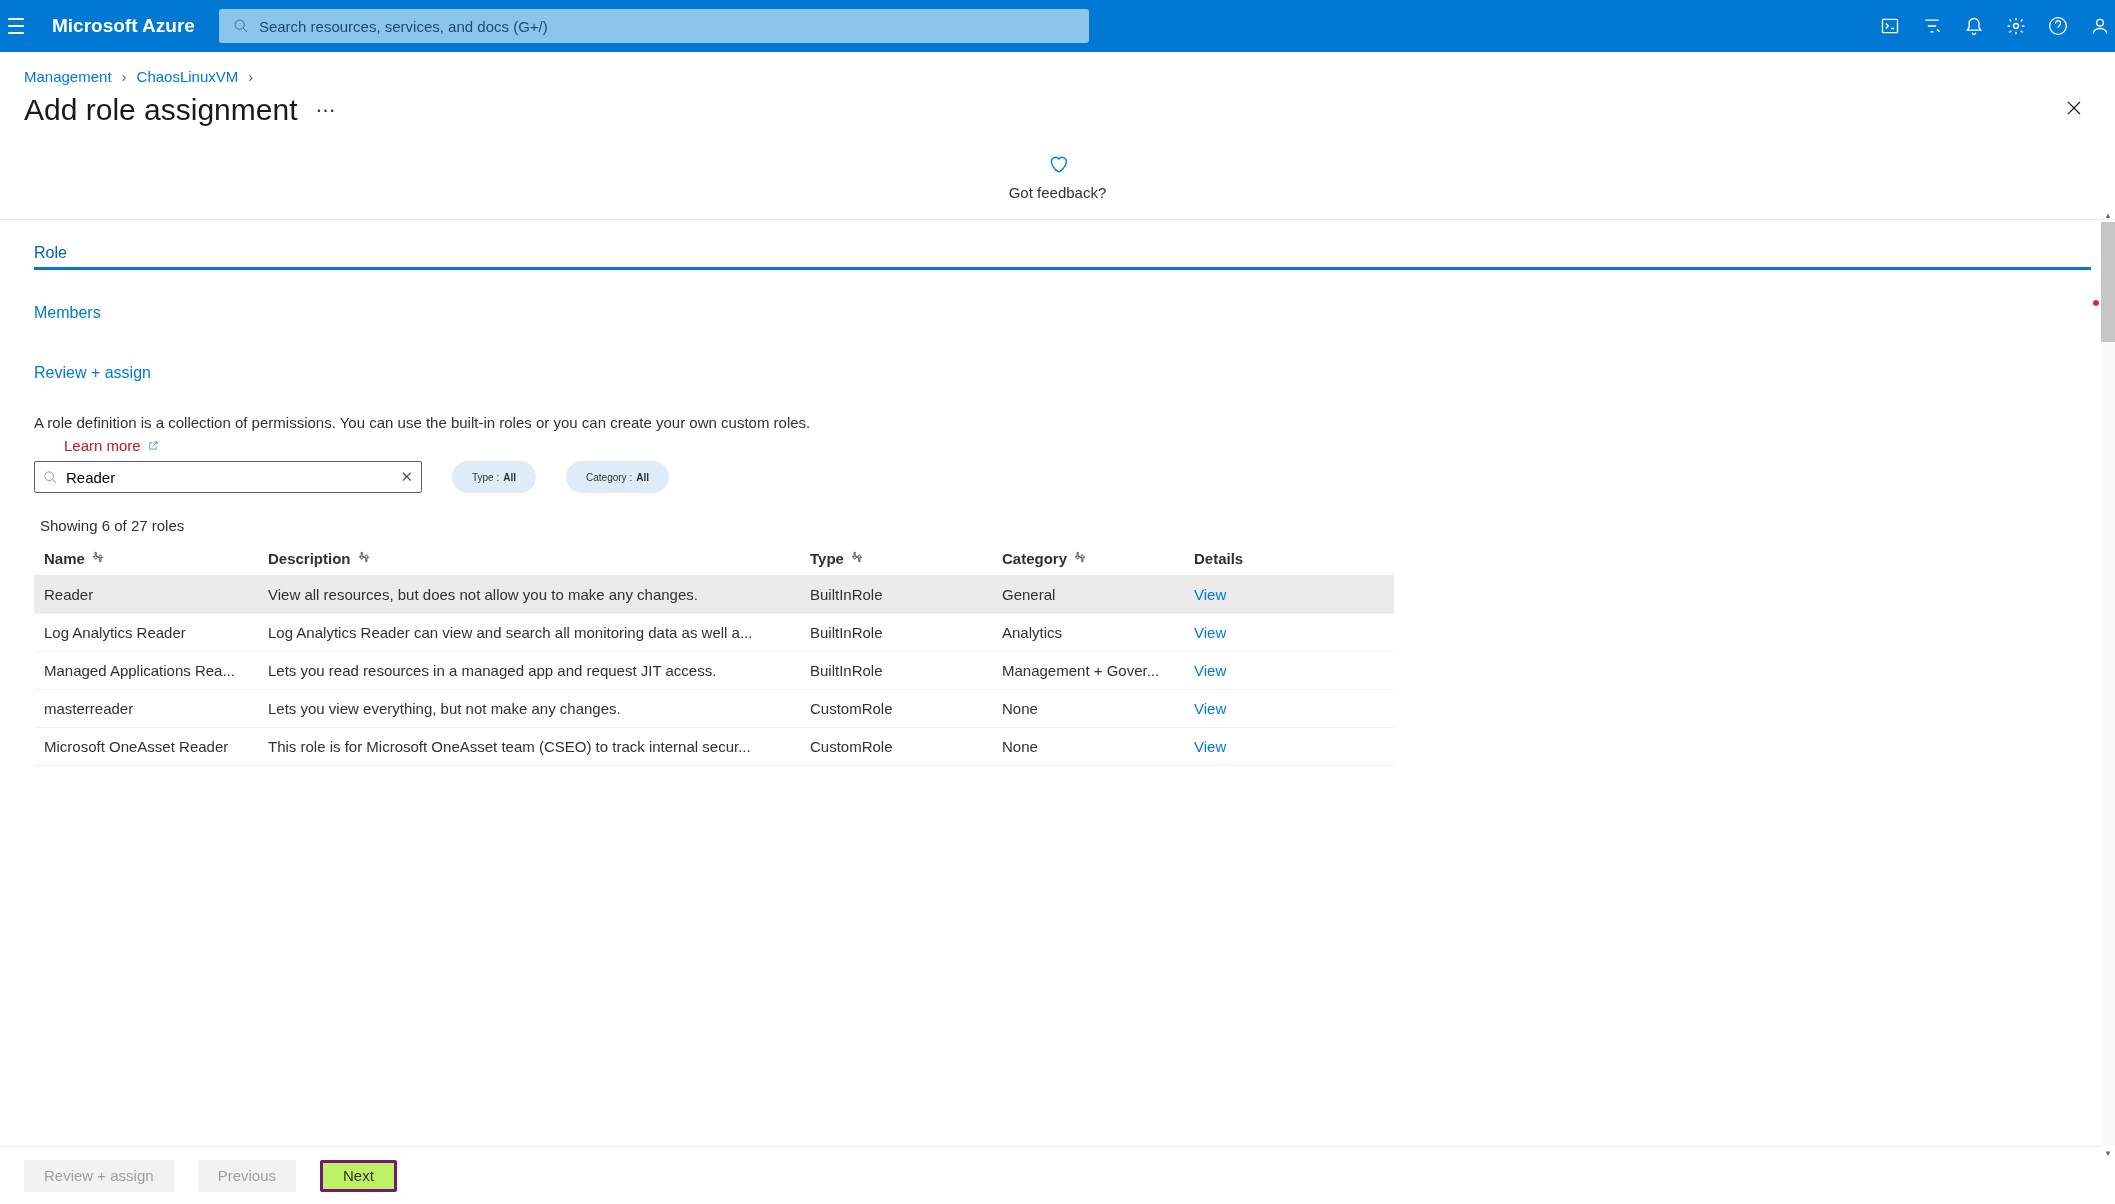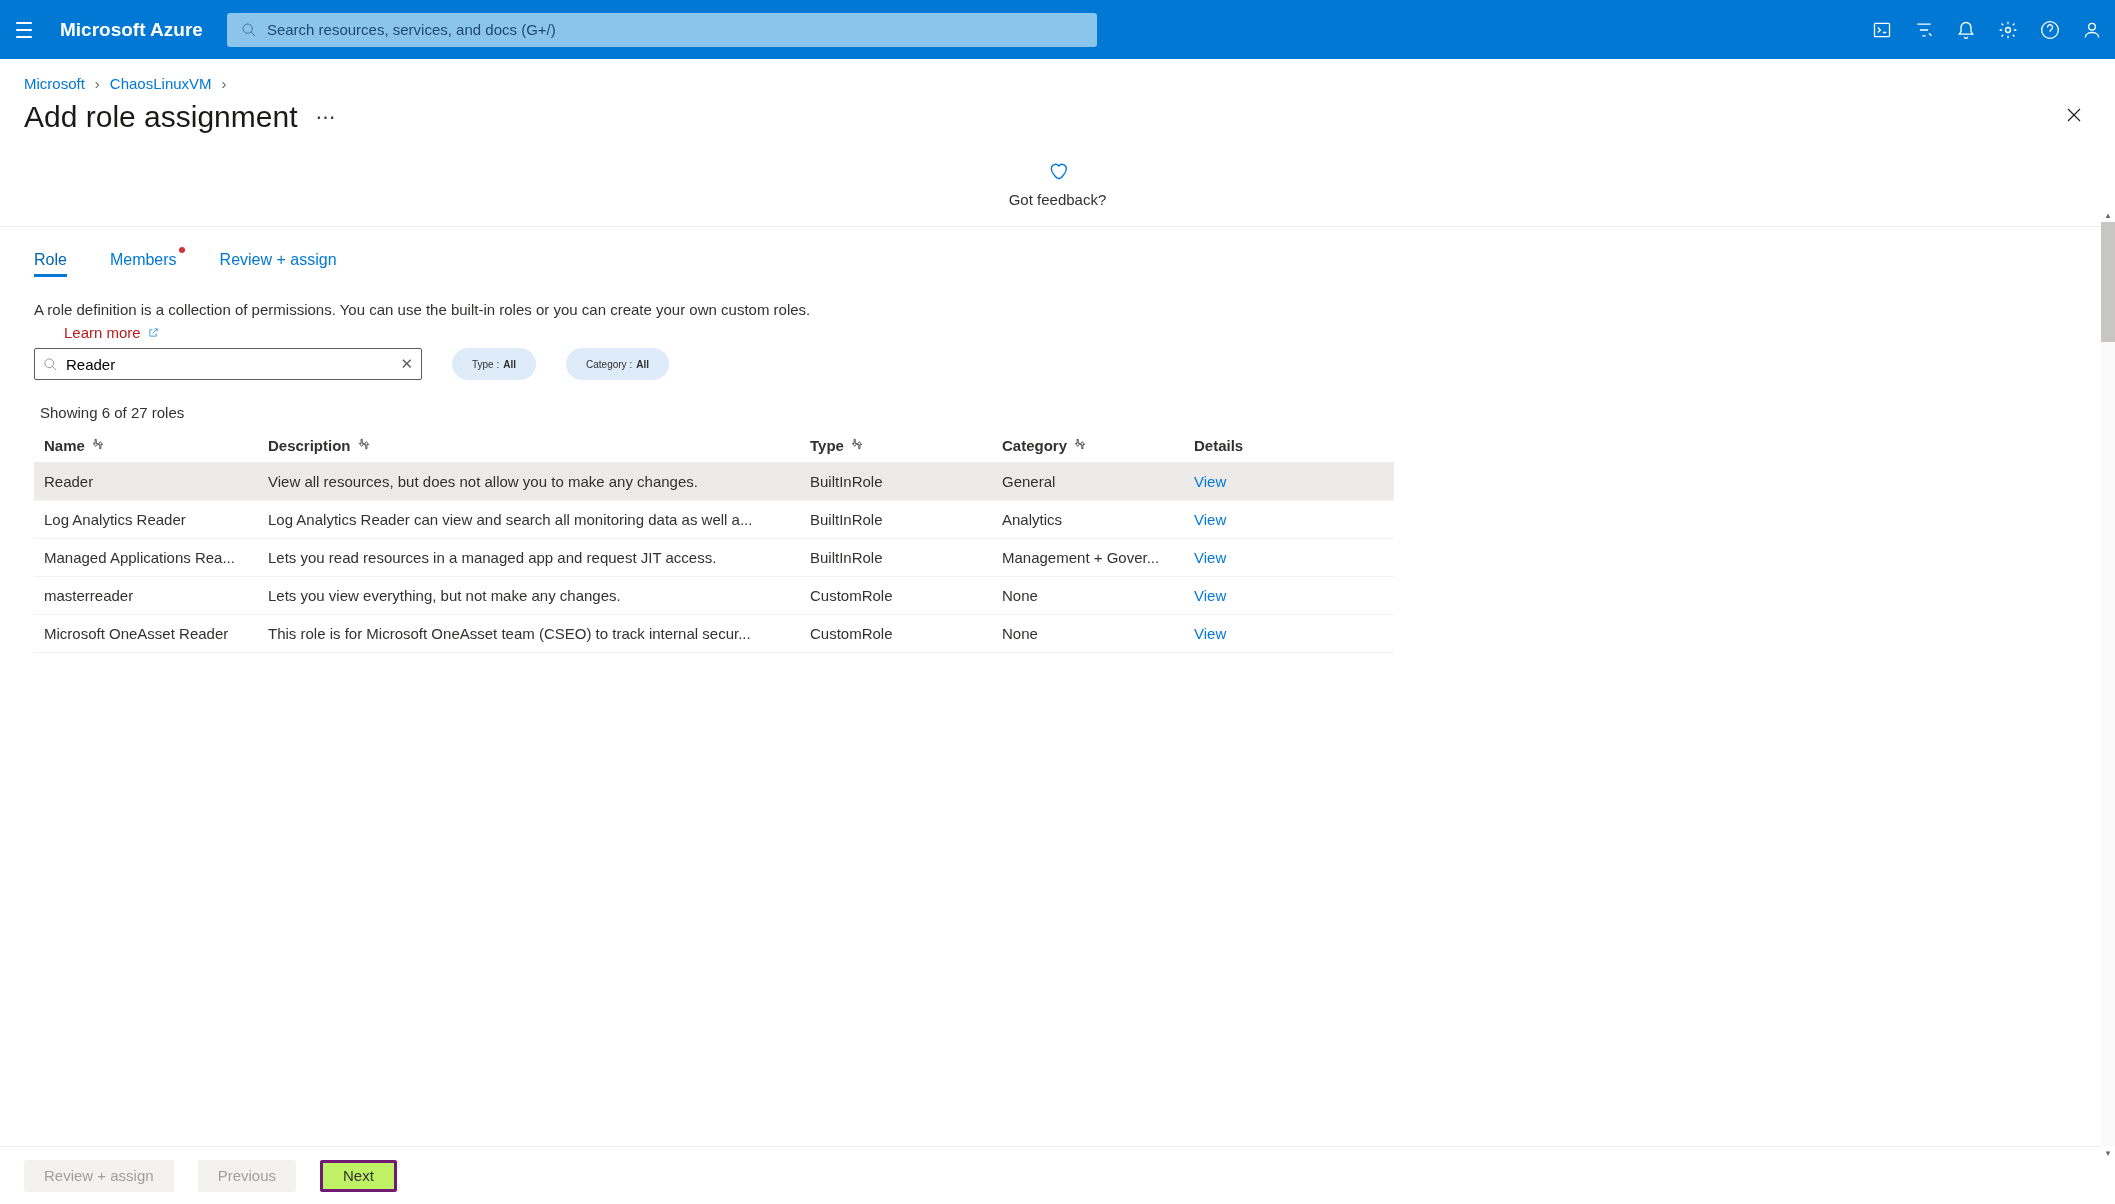--- a/index.html
+++ b/index.html
@@ -1,19 +1,19 @@
 <!DOCTYPE html>
 <html><head>
 <meta charset="utf-8">
 <style>
 * { box-sizing: border-box; margin: 0; padding: 0; }
 body { font-family: "Segoe UI", -apple-system, sans-serif; font-size: 14px; color: #323130; background: #fff; overflow: hidden; }
 
 
-.topbar { height: 59px; background: #0078d4; display: flex; align-items: center; padding: 0 12px; gap: 24px; }
+.topbar { height: 52px; background: #0078d4; display: flex; align-items: center; padding: 0 4px; gap: 24px; }
 .hamburger { width: 24px; height: 24px; display: flex; flex-direction: column; justify-content: center; gap: 5px; cursor: pointer; padding: 0 4px;}
 .hamburger span { display: block; height: 2px; background: #fff; border-radius: 1px; }
 .brand { color: #fff; font-size: 19px; font-weight: 600; white-space: nowrap; }
 .searchbox { flex: 0 1 870px; height: 34px; background: #8cc5ec; border-radius: 3px; display: flex; align-items: center; padding: 0 14px; gap: 10px; }
 .searchbox svg { width: 16px; height: 16px; stroke: #1a4a75; fill: none; }
 .searchbox input { flex: 1; background: transparent; border: none; outline: none; font-size: 15px; color: #000000; }
 .searchbox input::placeholder { color: #1a4a75; }
 .topbar-spacer { flex: 1; }
 .topbar-icons { display: flex; gap: 20px; align-items: center; }
 .topbar-icons .ticon { width: 22px; height: 22px; display: flex; align-items: center; justify-content: center; cursor: pointer; color: #fff; }
@@ -32,21 +32,21 @@
 .titlerow .close { cursor: pointer; padding: 8px; }
 .titlerow .close svg { width: 18px; height: 18px; stroke: #1b1a19; stroke-width: 1.5; }
 
 
 .feedback { padding: 16px 24px 18px; display: flex; align-items: center; gap: 10px; border-bottom: 1px solid #edebe9; flex-direction: column; }
 .feedback svg { width: 20px; height: 20px; stroke: #0078d4; fill: none; stroke-width: 1.6; }
 .feedback span { font-size: 15px; color: #323130; }
 .content { padding: 14px 24px 0 34px; }
 
 
-.tabs { display: flex; gap: 43px; margin-bottom: 22px; font-size: 16px; padding-top: 10px;}
+.tabs { display: flex; gap: 34px; margin-bottom: 22px; font-size: 16px; padding-top: 10px; flex-direction: column;}
 .tab { color: #0078d4; cursor: pointer; position: relative; padding-bottom: 8px; }
 .tab.active { color: #0062ad; }
 .tab.active::after { content: ""; position: absolute; left: 0; right: 0; bottom: 0; height: 3px; background: #0078d4; }
 .tab.dot::before { content: ""; position: absolute; top: -4px; right: -8px; width: 6px; height: 6px; background: #d13438; border-radius: 50%; }
 
 
 .desc { max-width: 780px; font-size: 15px; line-height: 1.5; color: #323130; margin-bottom: 4px;}
 .desc a { color: #b91c1c; text-decoration: none; margin-left: 30px; }
 .desc svg, .linkrow svg { width: 11px; height: 11px; stroke: #0078d4; fill: none; stroke-width: 1.5; vertical-align: baseline; margin-left: 3px;}
 .linkrow { margin-top: 3px; margin-bottom: 24px; }
@@ -138,21 +138,21 @@
     <div class="ticon">
         <svg viewBox="0 0 24 24">
           <circle cx="12" cy="8" r="4"></circle>
           <path d="M4 21c0-4 4-6 8-6s8 2 8 6"></path>
         </svg>
       </div>
   </div>
 </div>
 
 <div class="breadcrumb">
-  <a href="#">Microsoft</a>
+  <a href="#">Management</a>
   <span class="sep">›</span>
   <a href="#">ChaosLinuxVM</a>
   <span class="sep">›</span>
 </div>
 
 <div class="titlerow">
   <h1>Add role assignment</h1>
   <span class="more">⋯</span>
   <div class="spacer"></div>
   <div class="close">

